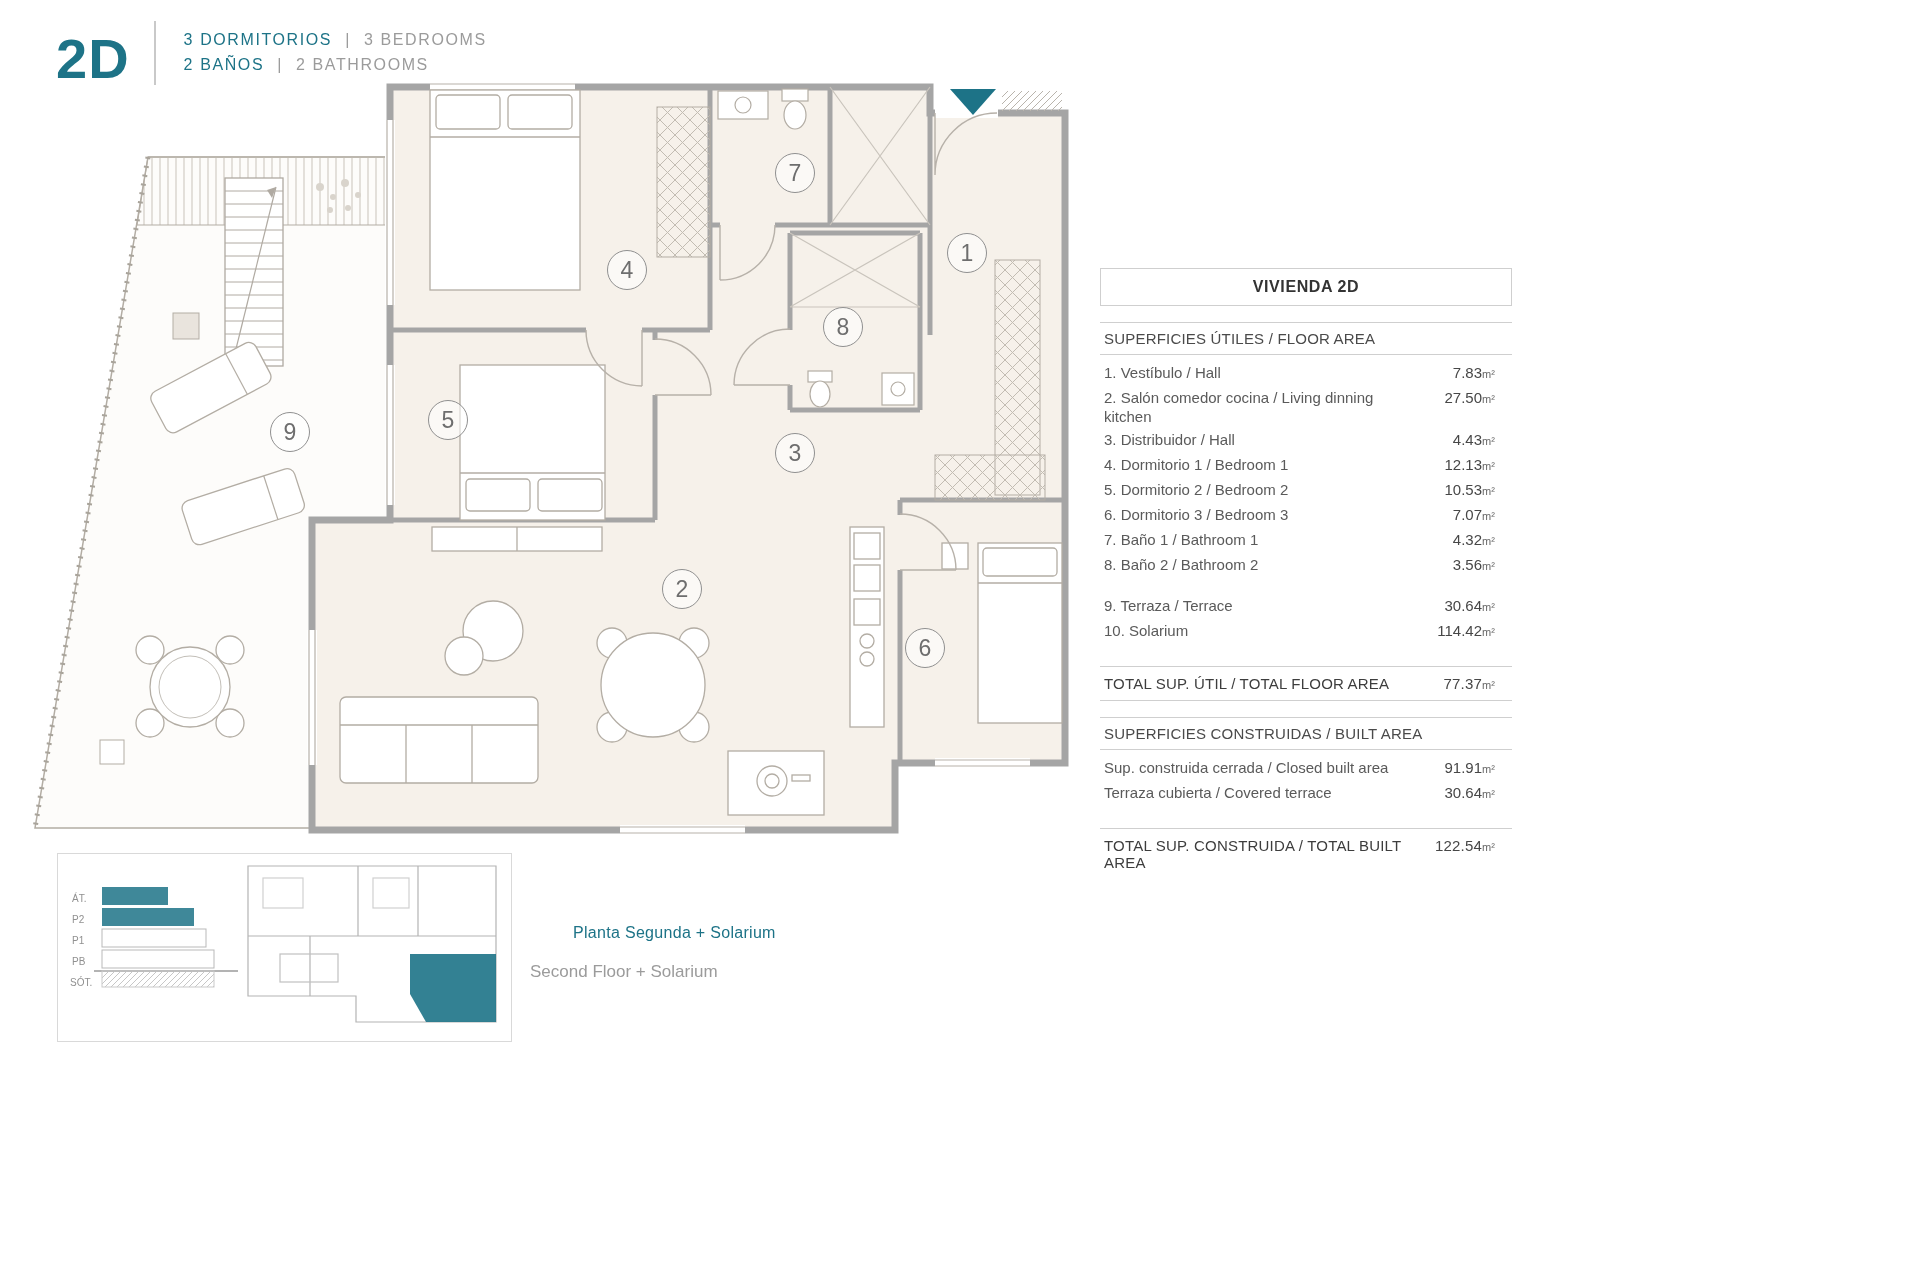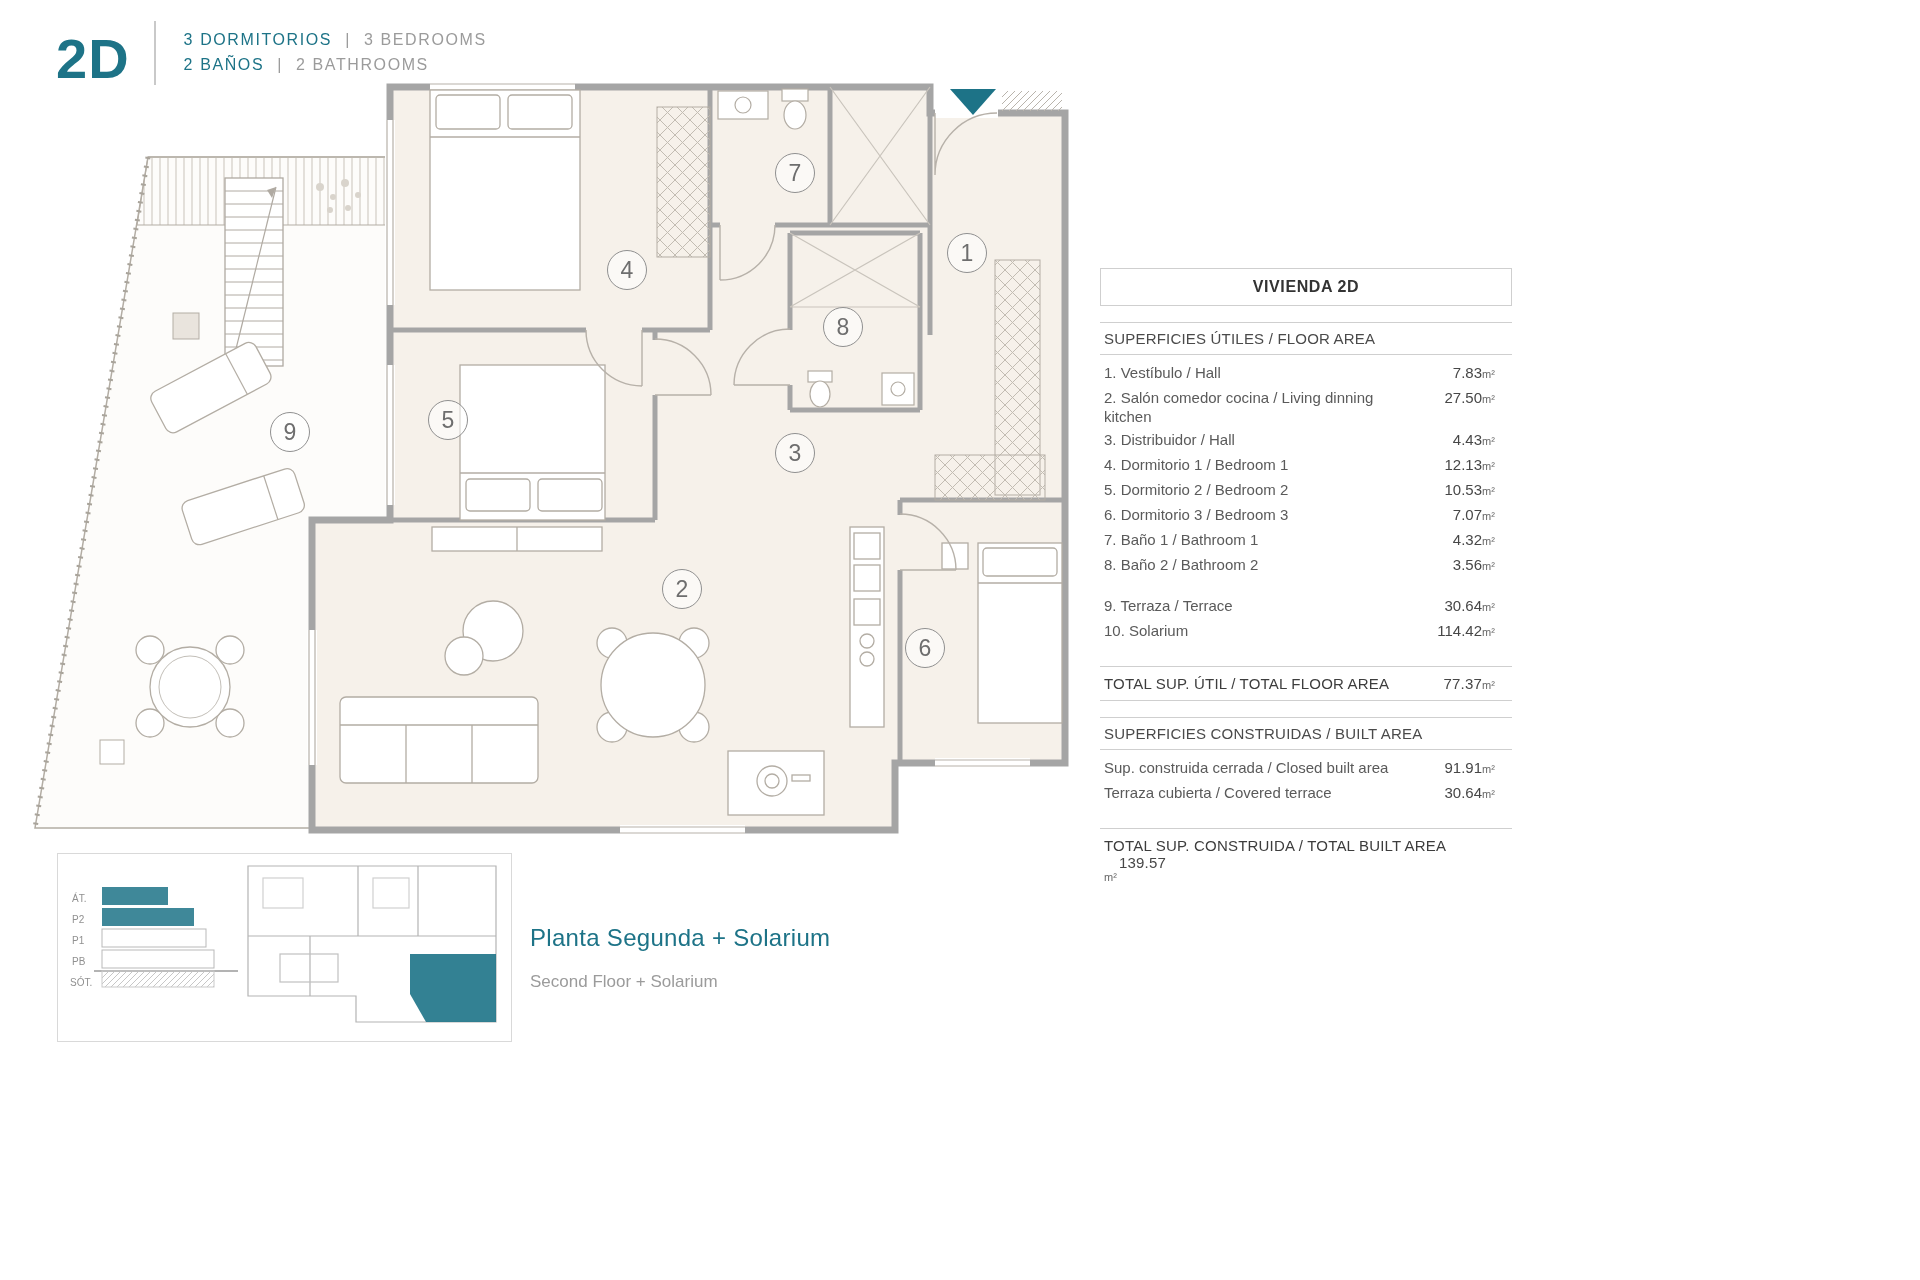--- a/index.html
+++ b/index.html
@@ -38,28 +38,28 @@
     padding:7px 0 7px 4px;font-size:15px;color:#4a4a4a;letter-spacing:.2px;}
   .rows{padding-top:6px;}
   .row{display:flex;align-items:baseline;padding:2px 0 2px 4px;font-size:15px;line-height:19px;}
   .lbl{flex:1;color:#5a5a5a;}
   .val{width:62px;text-align:right;color:#474747;}
   .unitc{width:30px;text-align:left;font-size:11px;color:#666;}
   .gap-s{height:16px;}
   .gap-m{height:22px;}
   .total{display:flex;align-items:baseline;border-top:1px solid #cfcfcf;border-bottom:1px solid #cfcfcf;
     padding:8px 0 8px 4px;font-size:15px;color:#3d3d3d;letter-spacing:.2px;}
-  .total.no-bottom{border-bottom:none;flex-direction:column;}
+  .total.no-bottom{border-bottom:none;}
   .total .lbl{color:#3d3d3d;}
 
   
   .minibox{position:absolute;left:57px;top:853px;width:453px;height:187px;border:1px solid #d9d9d9;}
   .minibox svg{position:absolute;inset:0;}
   .caption{position:absolute;left:530px;top:924px;}
-  .cap1{font-size:24px;color:var(--accent);letter-spacing:.3px;}
+  .cap1{font-size:16px;color:var(--accent);letter-spacing:.3px;margin-left:43px;}
   .cap2{font-size:17px;color:var(--muted);margin-top:20px;}
 </style>
 </head>
 <body>
 
 <div class="page">
 
   <header class="brand">
     <div class="unit">2D</div>
     <div class="divider"></div>
@@ -323,21 +323,21 @@
       </div>
       <div class="row">
         <span class="lbl">Terraza cubierta / Covered terrace</span>
         <span class="val">30.64</span>
         <span class="unitc">m²</span>
       </div>
     </div>
     <div class="gap-m"></div>
     <div class="total no-bottom">
       <span class="lbl">TOTAL SUP. CONSTRUIDA /  TOTAL BUILT AREA</span>
-      <span class="val">139.57</span>
+      <span class="val">122.54</span>
       <span class="unitc">m²</span>
     </div>
   </aside>
 
   <div class="minibox">
     <svg width="453" height="187" viewBox="0 0 453 187">
       <defs>
         <pattern id="dg2" width="6" height="6" patternUnits="userSpaceOnUse">
           <path d="M0,6 L6,0" stroke="#b9b9b9" stroke-width="0.8"></path>
         </pattern>

